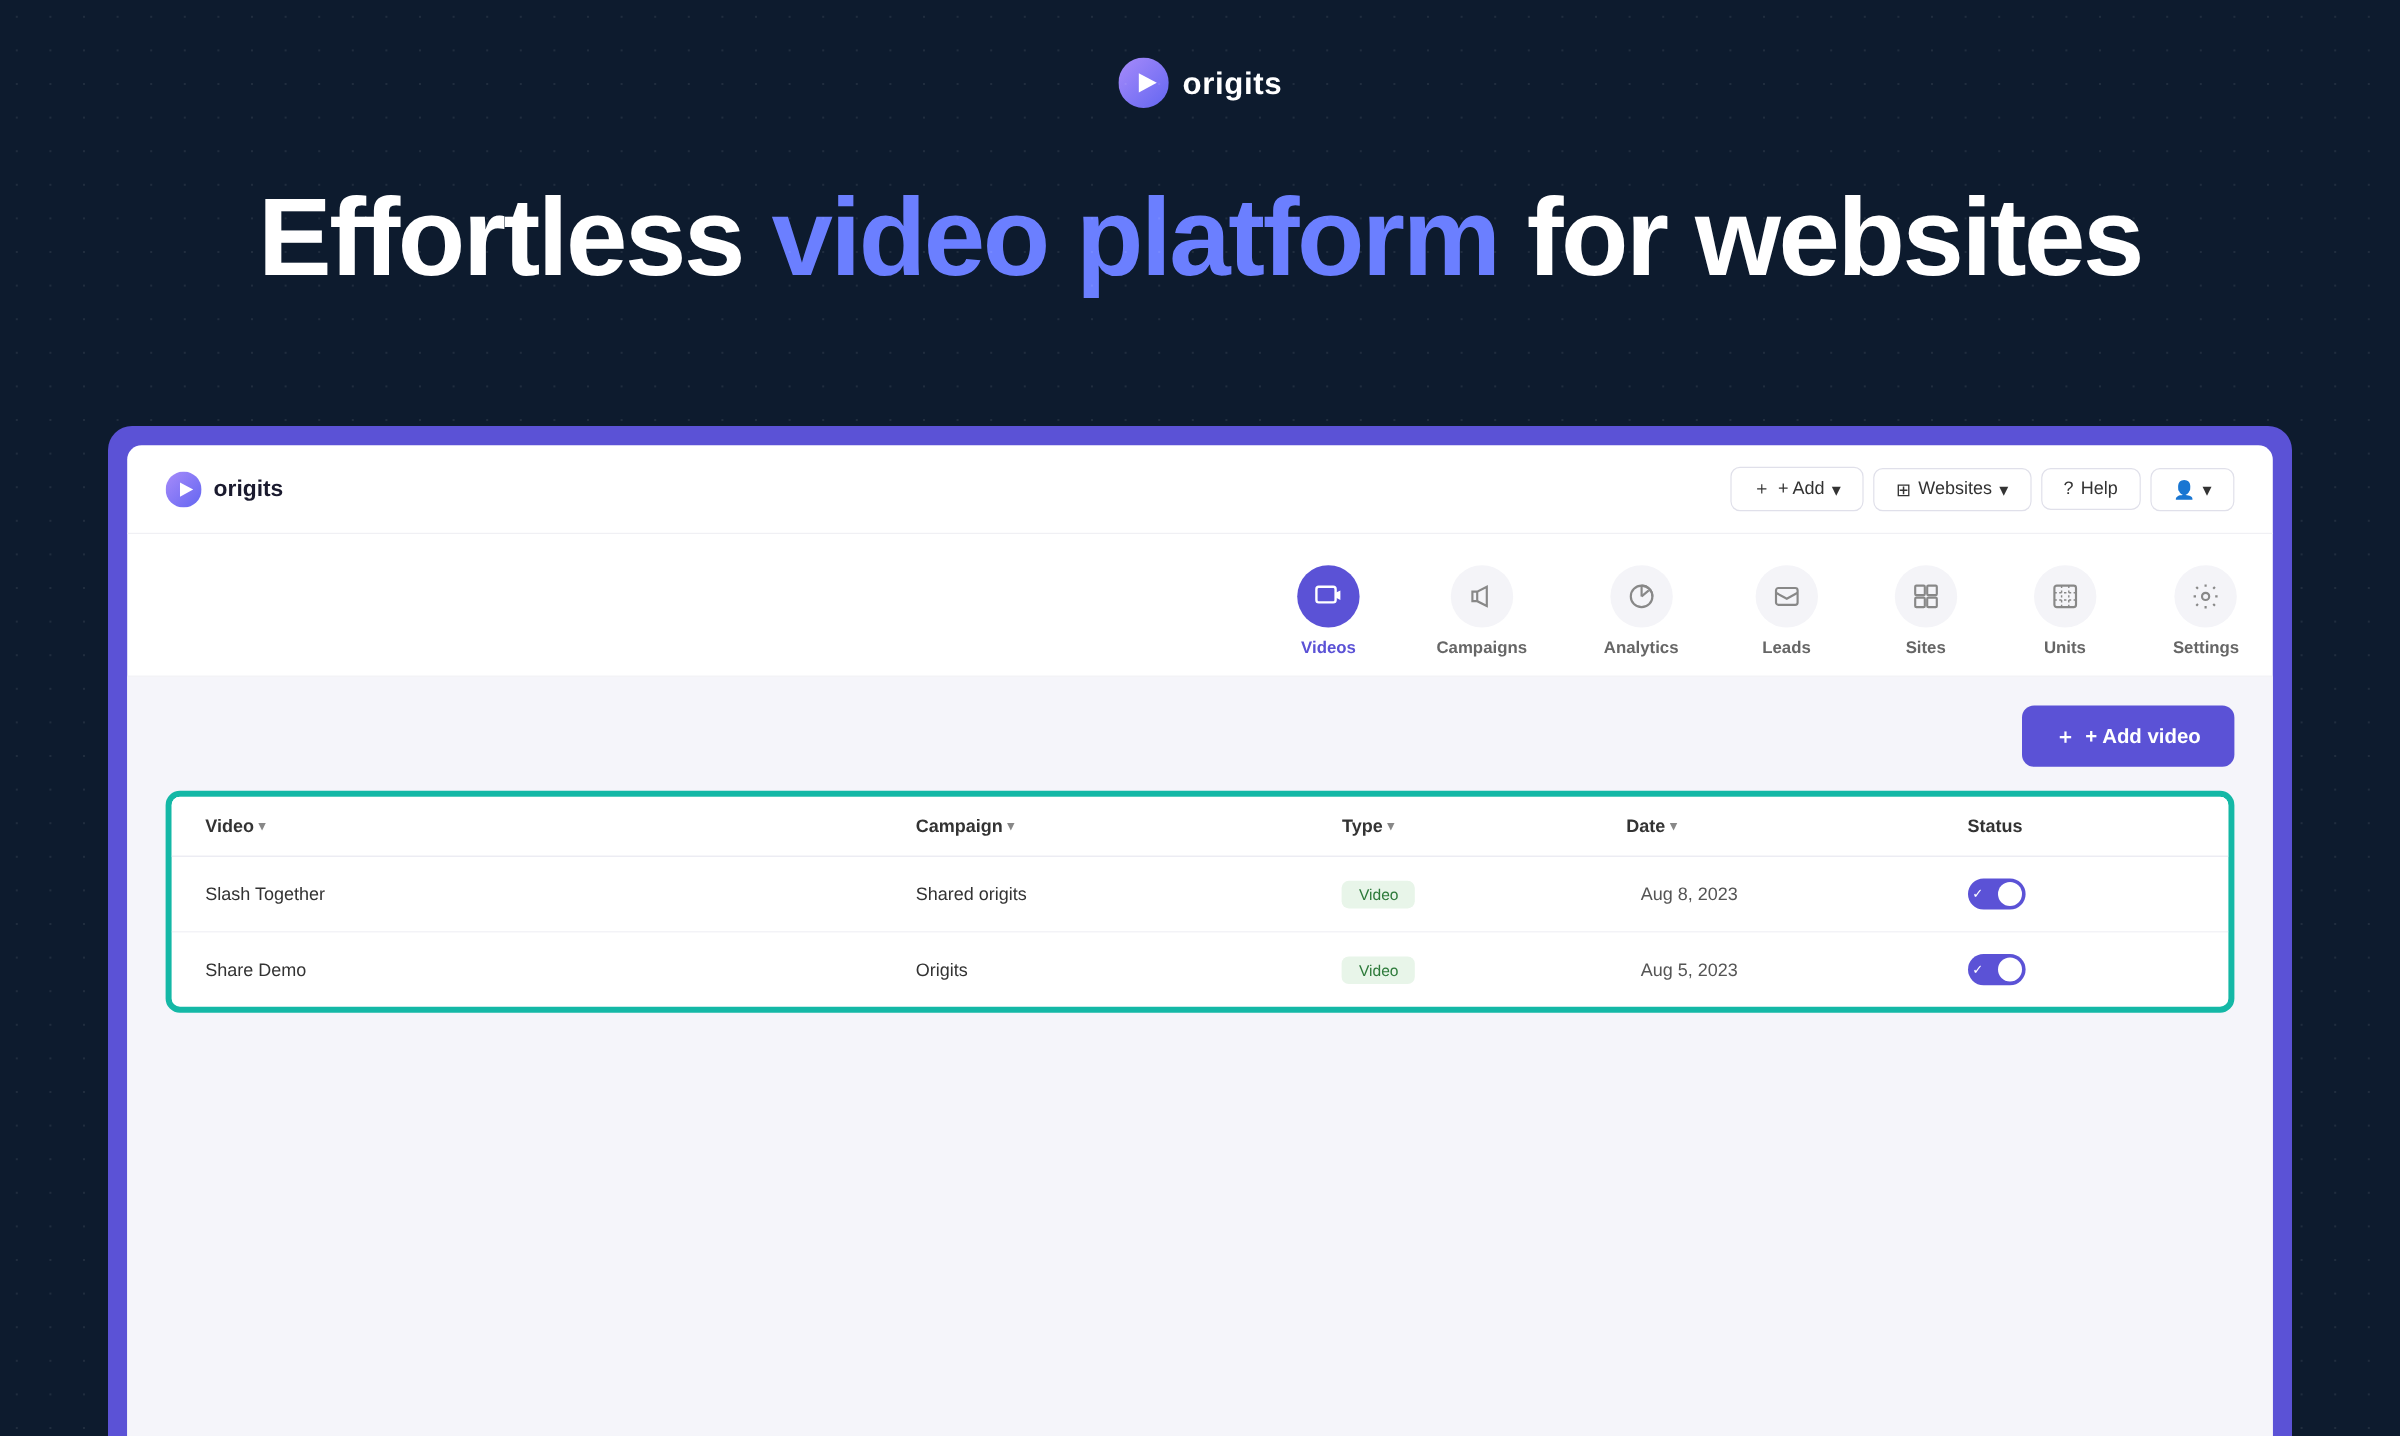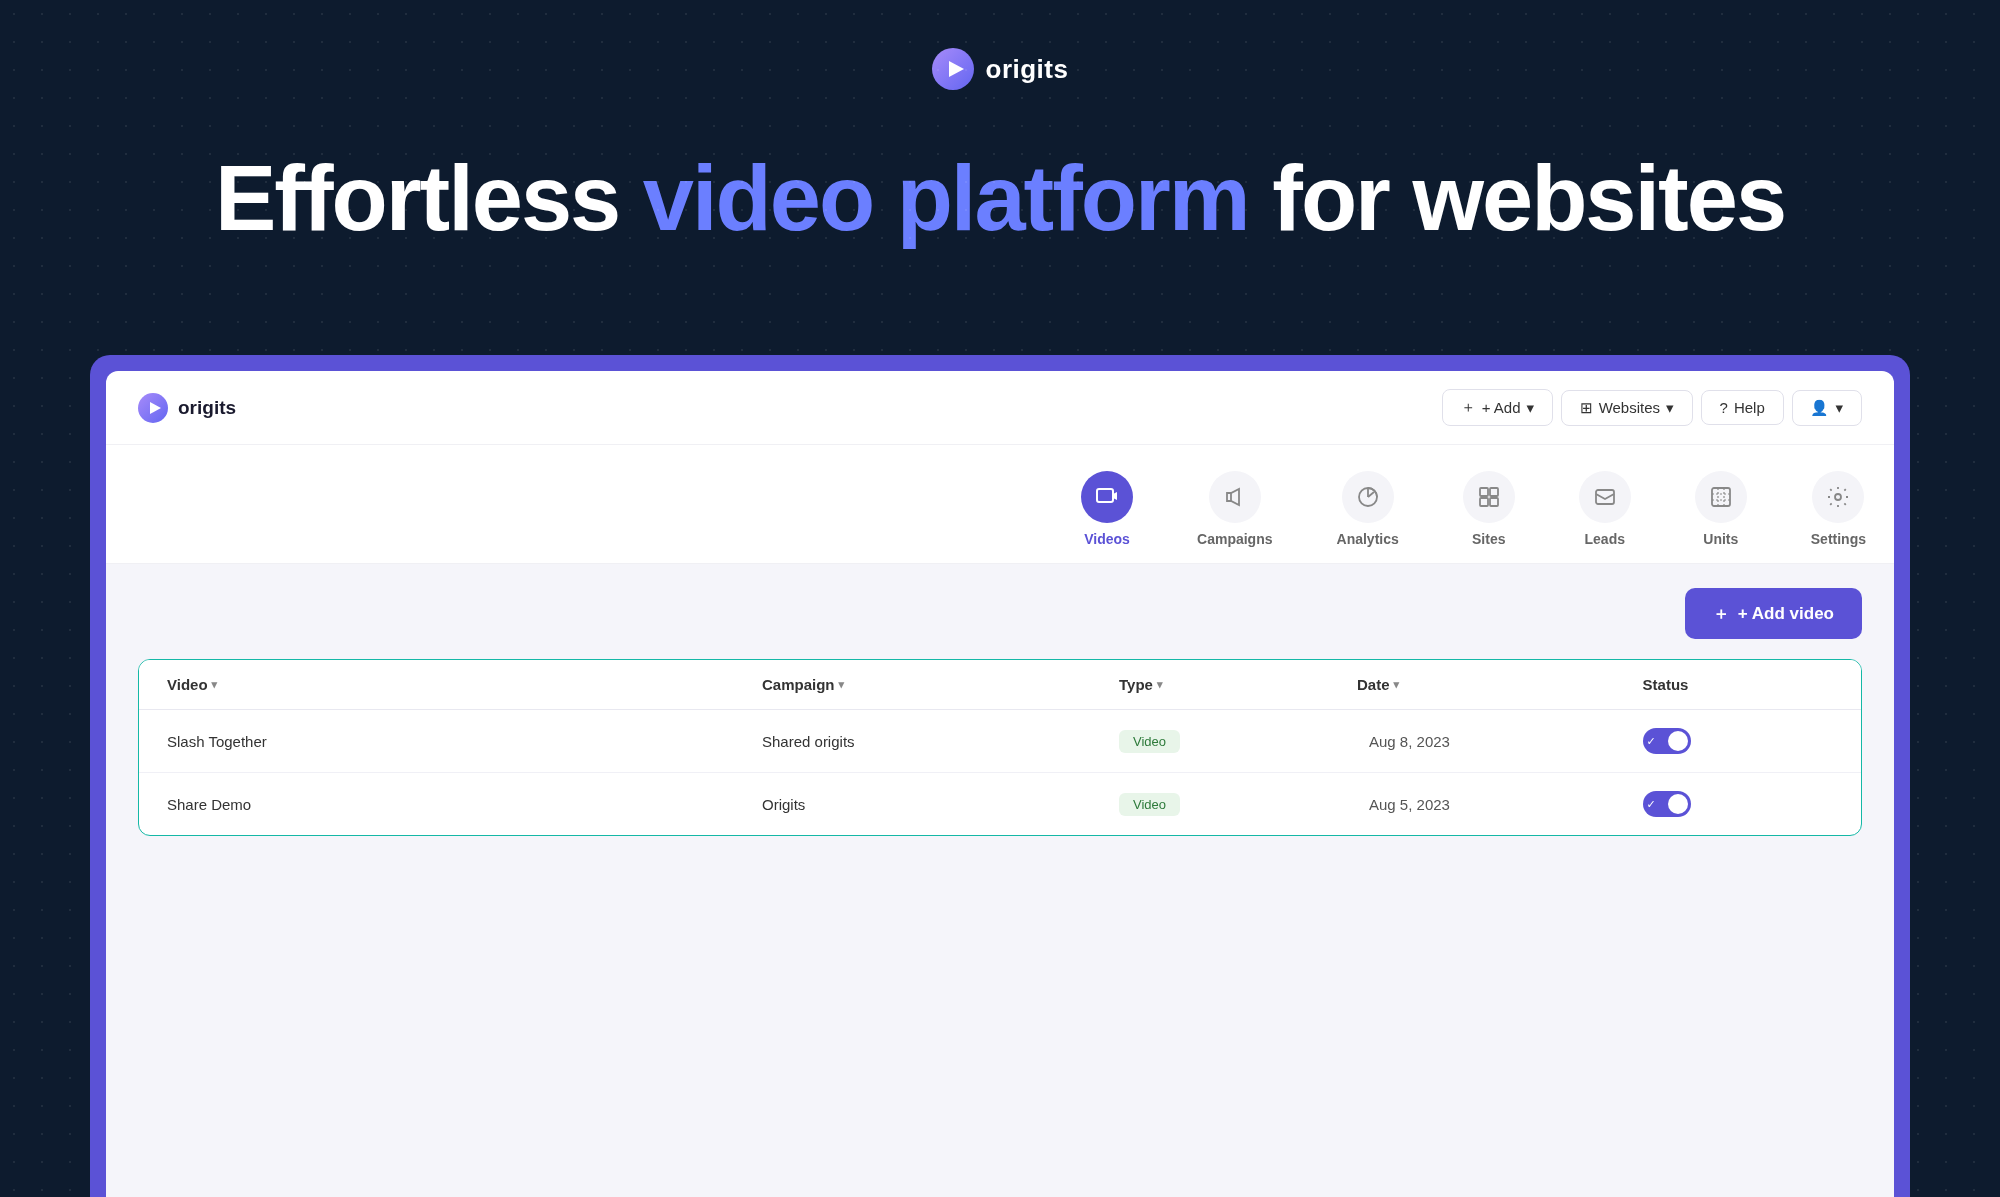--- a/index.html
+++ b/index.html
@@ -209,21 +209,21 @@
       font-size: 17px;
       font-weight: 600;
       cursor: pointer;
     }
 
     
     .table-container {
       background: white;
       border-radius: 12px;
       overflow: hidden;
-      border: 1px solid #14b8a6;
+      border: 5px solid #14b8a6;
     }
 
     .table-header {
       display: grid;
       grid-template-columns: 2.5fr 1.5fr 1fr 1.2fr 0.8fr;
       padding: 16px 28px;
       border-bottom: 1px solid #e8e8f0;
       background: #fff;
     }
 
@@ -411,37 +411,37 @@
             <line x1="12" y1="12" x2="12" y2="3" stroke="#888" stroke-width="1.8"></line>
             <line x1="12" y1="12" x2="18" y2="7" stroke="#888" stroke-width="1.8"></line>
           </svg>
         </div>
         <span class="nav-label">Analytics</span>
       </div>
 
       <div class="nav-item">
         <div class="nav-icon-wrap">
           <svg width="24" height="24" viewBox="0 0 24 24" fill="none">
+            <rect x="3" y="5" width="18" height="14" rx="2" stroke="#888" stroke-width="1.8"></rect>
+            <path d="M3 9 L12 14 L21 9" stroke="#888" stroke-width="1.8"></path>
+          </svg>
+        </div>
+        <span class="nav-label">Leads</span>
+      </div>
+
+      <div class="nav-item">
+        <div class="nav-icon-wrap">
+          <svg width="24" height="24" viewBox="0 0 24 24" fill="none">
             <rect x="3" y="3" width="8" height="8" rx="1" stroke="#888" stroke-width="1.8"></rect>
             <rect x="13" y="3" width="8" height="8" rx="1" stroke="#888" stroke-width="1.8"></rect>
             <rect x="3" y="13" width="8" height="8" rx="1" stroke="#888" stroke-width="1.8"></rect>
             <rect x="13" y="13" width="8" height="8" rx="1" stroke="#888" stroke-width="1.8"></rect>
           </svg>
         </div>
         <span class="nav-label">Sites</span>
-      </div>
-
-      <div class="nav-item">
-        <div class="nav-icon-wrap">
-          <svg width="24" height="24" viewBox="0 0 24 24" fill="none">
-            <rect x="3" y="5" width="18" height="14" rx="2" stroke="#888" stroke-width="1.8"></rect>
-            <path d="M3 9 L12 14 L21 9" stroke="#888" stroke-width="1.8"></path>
-          </svg>
-        </div>
-        <span class="nav-label">Leads</span>
       </div>
 
       <div class="nav-item">
         <div class="nav-icon-wrap">
           <svg width="24" height="24" viewBox="0 0 24 24" fill="none">
             <rect x="3" y="3" width="18" height="18" rx="2" stroke="#888" stroke-width="1.8"></rect>
             <line x1="3" y1="9" x2="21" y2="9" stroke="#888" stroke-width="1.2" stroke-dasharray="2,2"></line>
             <line x1="3" y1="15" x2="21" y2="15" stroke="#888" stroke-width="1.2" stroke-dasharray="2,2"></line>
             <line x1="9" y1="3" x2="9" y2="21" stroke="#888" stroke-width="1.2" stroke-dasharray="2,2"></line>
             <line x1="15" y1="3" x2="15" y2="21" stroke="#888" stroke-width="1.2" stroke-dasharray="2,2"></line>

